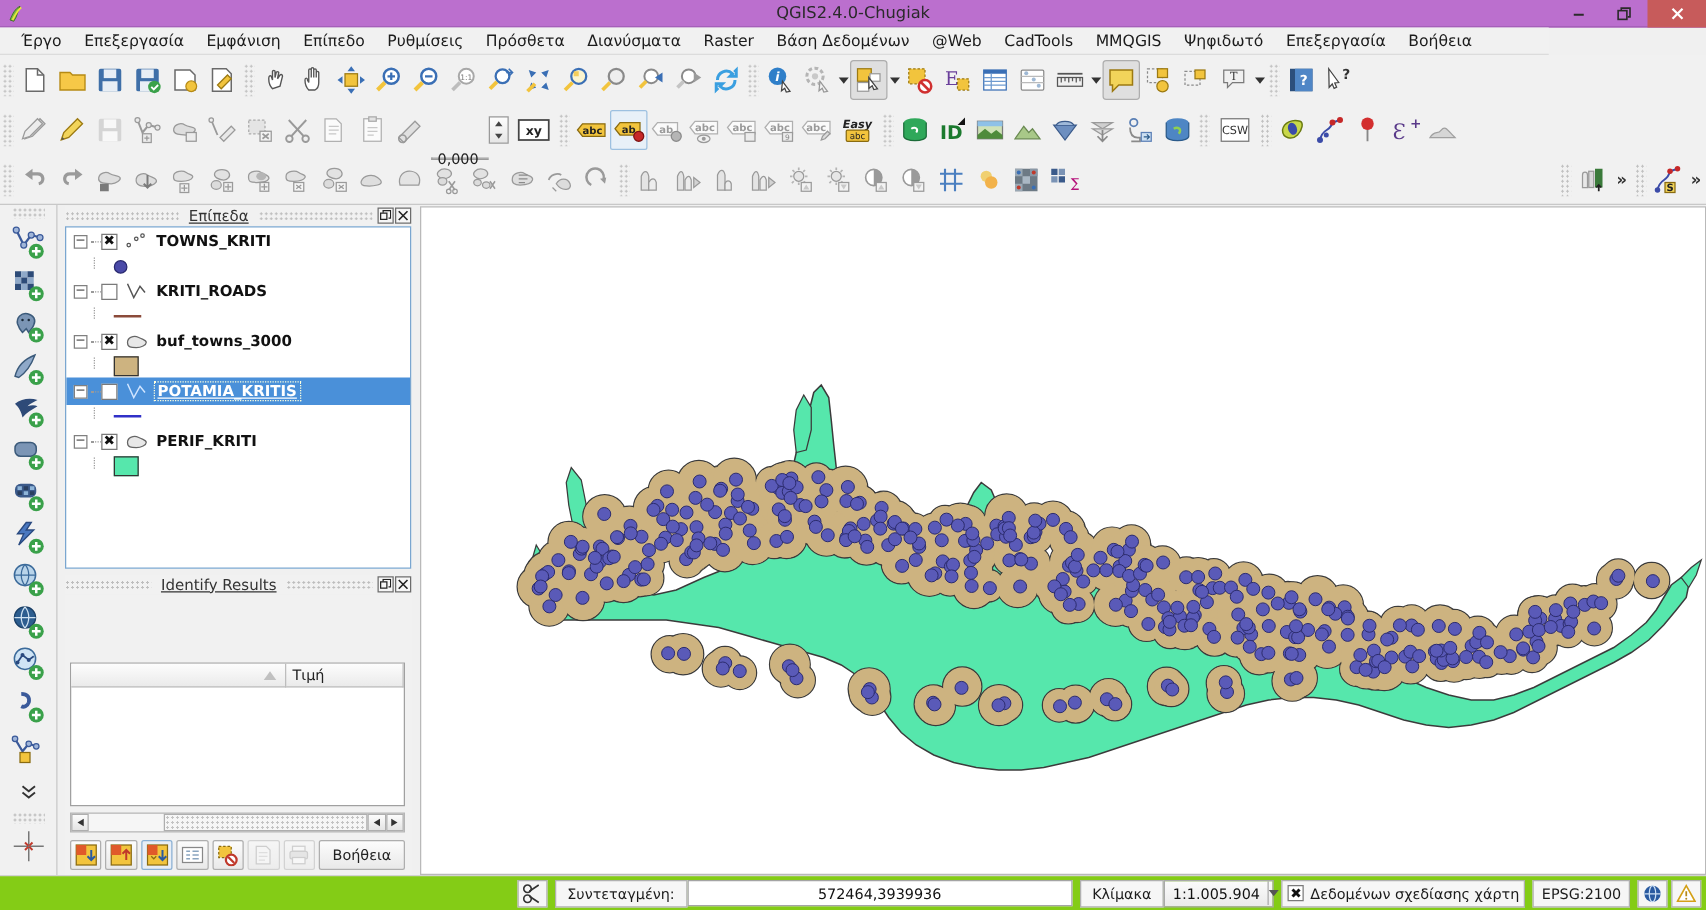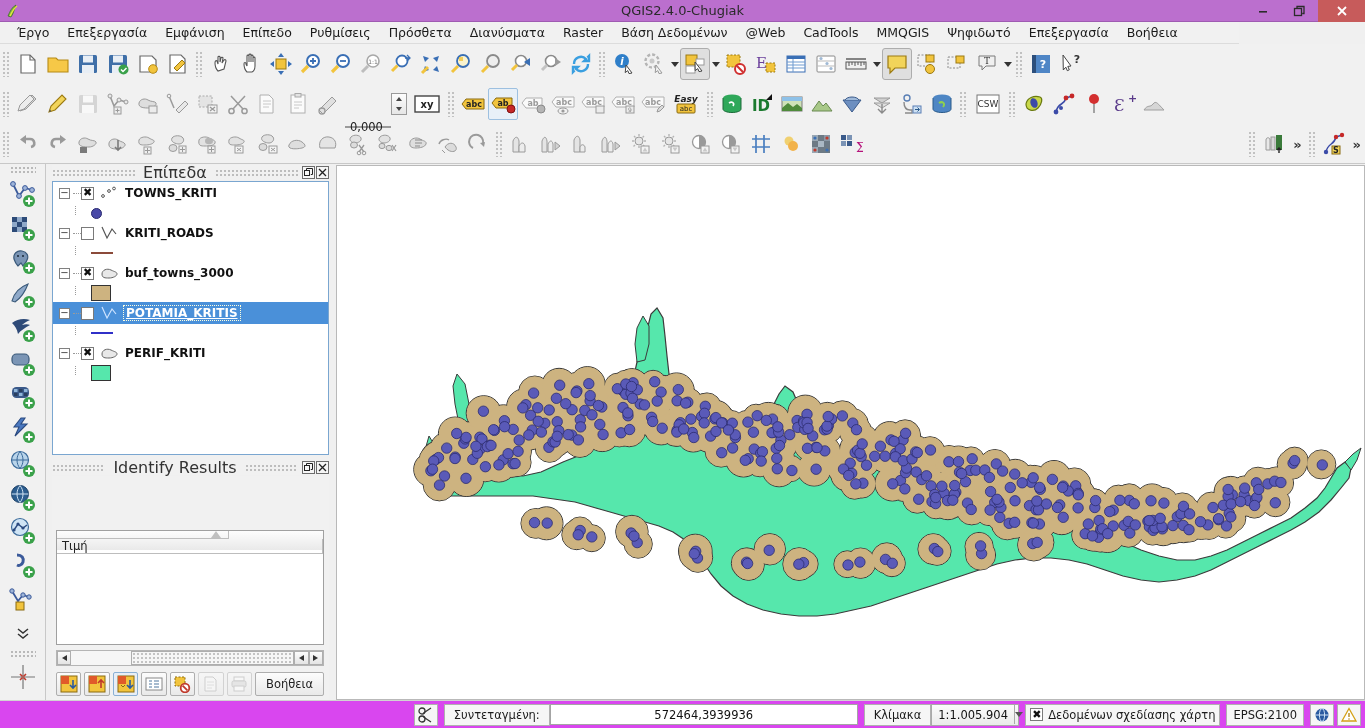--- a/index.html
+++ b/index.html
@@ -105,21 +105,21 @@
   .lefttool .vgrip {
     width: 26px; height: 9px; margin-bottom: 2px;
     background-image: radial-gradient(#b9b9b9 1px, transparent 1px);
     background-size: 4px 4px;
   }
   .lbtn { width: 36px; height: 34px; display:flex; align-items:center; justify-content:center; position: relative; }
 
   
   .panel-title {
     height: 15px; display: flex; align-items: center; justify-content: center;
-    background: #f1f1f1; position: relative; font-size: 16px; color: #333;
+    background: #f1f1f1; position: relative; font-size: 12px; color: #333; text-decoration: underline;
   }
   .panel-title .dots-l, .panel-title .dots-r {
     flex: 1; height: 7px;
     background-image: radial-gradient(#bdbdbd 1px, transparent 1px);
     background-size: 4px 4px;
   }
   .panel-title .ptxt { padding: 0 8px; white-space: nowrap; }
   .panel-btns { display: flex; gap: 1px; padding-left: 4px; }
   .pbtn {
     width: 13px; height: 13px; border: 1px solid #6d6d6d; background: #f6f6f6;
@@ -178,21 +178,21 @@
     display: flex; align-items: center; justify-content: center;
   }
   .combo .cbtn::after {
     content: ""; border-left: 4px solid transparent; border-right: 4px solid transparent;
     border-top: 5px solid #555;
   }
   .idtable {
     position: absolute; left: 4px; top: 54px; width: 268px; height: 115px;
     background: #fff; border: 1px solid #a0a0a0;
   }
-  .idhead { display: flex; height: 19px; background: linear-gradient(#fdfdfd,#e9e9e9); flex-direction: column; }
+  .idhead { display: flex; height: 19px; background: linear-gradient(#fdfdfd,#e9e9e9); }
   .idhead .hc {
     border-right: 1px solid #bdbdbd; border-bottom: 1px solid #bdbdbd;
     display: flex; align-items: center; padding: 0 5px; font-size: 11.5px; color: #222;
     position: relative;
   }
   .idhead .hc.c1 { width: 172px; justify-content: flex-end; }
   .idhead .hc.c2 { flex: 1; }
   .sort-tri {
     width: 0; height: 0; border-left: 5px solid transparent; border-right: 5px solid transparent;
     border-bottom: 7px solid #c0c0c0; margin-right: 2px;
@@ -235,21 +235,21 @@
 
   
   .mapcanvas {
     position: absolute; left: 336px; top: 165px; width: 1029px; height: 535px;
     background: #ffffff; border: 1px solid #b9b9b9; overflow: hidden;
   }
 
   
   .statusbar {
     position: absolute; left: 0; bottom: 0; width: 1365px; height: 28px;
-    background: #d946ef; border-top: 1px solid #d2d2d2;
+    background: #84cc16; border-top: 1px solid #d2d2d2;
     display: flex; align-items: center; padding: 0 4px;
   }
   .sb-spacer { flex: 1; }
   .sb-item { display: flex; align-items: center; height: 22px; margin: 0 3px; }
   .sb-lbl { font-size: 11.5px; color: #1b1b1b; padding: 0 5px; white-space: nowrap; }
   .sb-field {
     background: #fff; border: 1px solid #a4a4a4; height: 21px; display: flex;
     align-items: center; justify-content: center; font-size: 11.5px; color: #111;
   }
   .sb-box {

